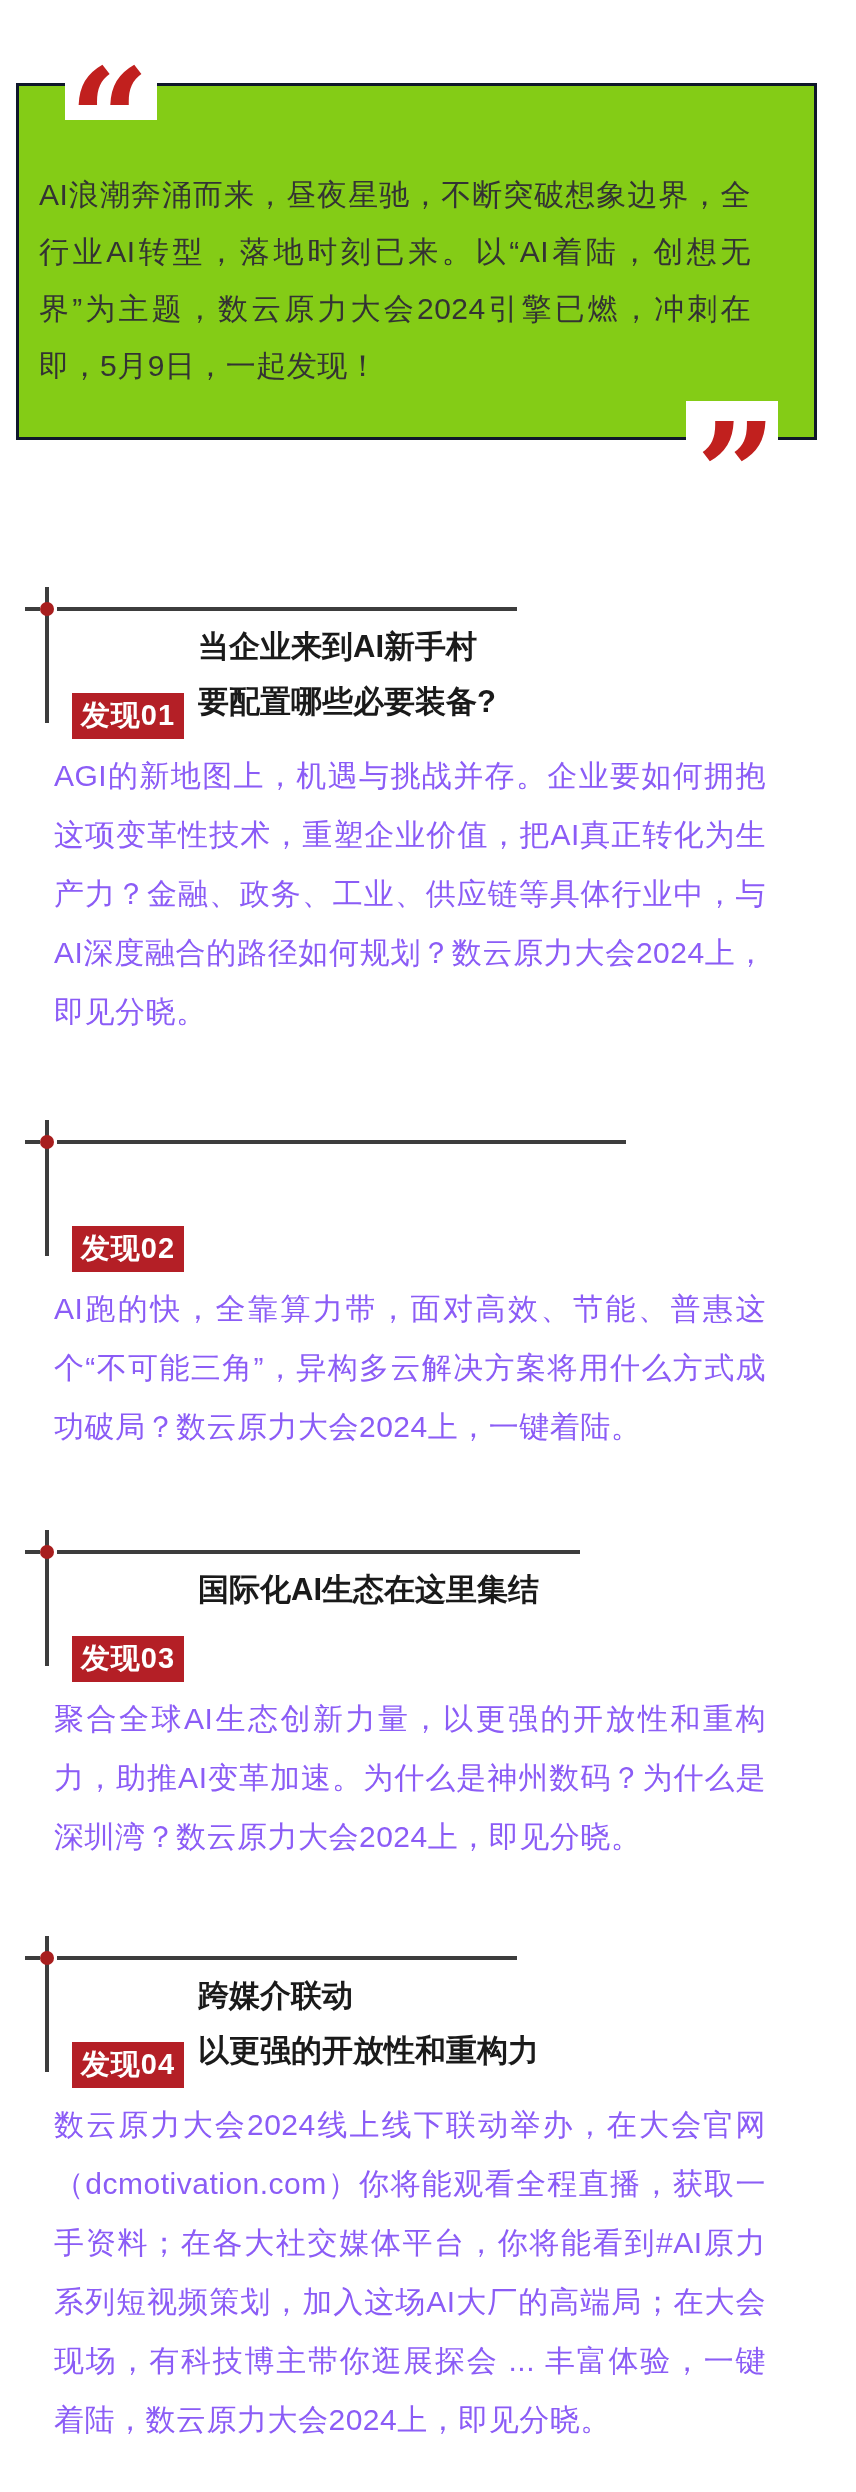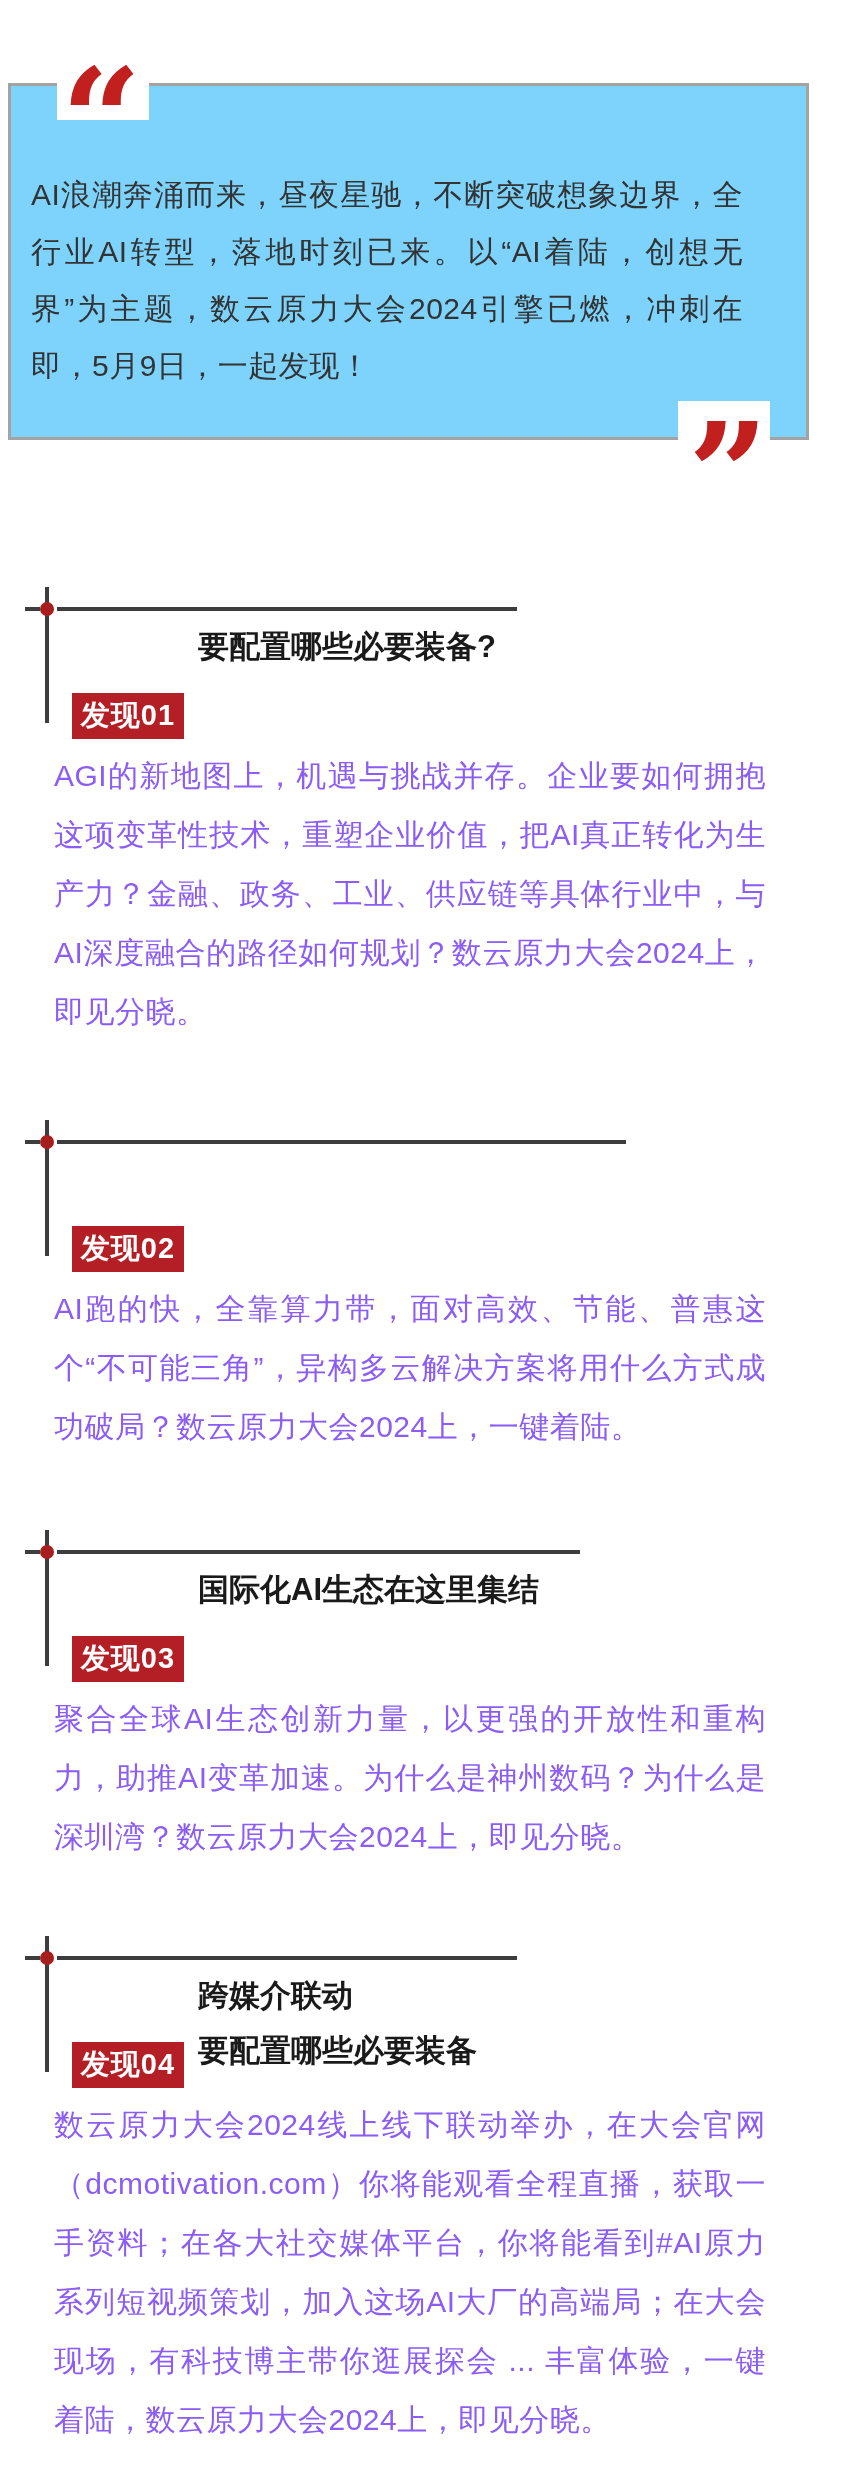--- a/index.html
+++ b/index.html
@@ -9,24 +9,24 @@
     height: 2492px;
     margin: 0 auto;
     background: #ffffff;
     font-family: "Liberation Sans", "DejaVu Sans", sans-serif;
     overflow: hidden;
   }
 
   
   .quote-card {
     position: absolute;
-    left: 8px; top: 83px;
+    left: 16px; top: 83px;
     width: 795px; height: 351px;
-    border: 3px solid #a3a3a3;
-    background: #7dd3fc;
+    border: 3px solid #0f172a;
+    background: #84cc16;
   }
   .quote-text {
     position: absolute;
     left: 20px; top: 80px;
     width: 712px;
     font-size: 30px;
     line-height: 57px;
     color: #333333;
     text-align: justify;
     letter-spacing: 0.5px;
@@ -118,20 +118,21 @@
     </div>
   </div>
 
   <div class="section sec-1">
     <div class="tl-vline"></div>
     <div class="tl-dash"></div>
     <div class="tl-dot"></div>
     <div class="tl-hline"></div>
     <div class="badge">发现01</div>
     <div class="titles">
+      <div>当企业来到AI新手村</div>
       <div>要配置哪些必要装备?</div>
     </div>
     <div class="body-text">AGI的新地图上，机遇与挑战并存。企业要如何拥抱这项变革性技术，重塑企业价值，把AI真正转化为生产力？金融、政务、工业、供应链等具体行业中，与AI深度融合的路径如何规划？数云原力大会2024上，即见分晓。</div>
   </div>
 
   <div class="section sec-2">
     <div class="tl-vline"></div>
     <div class="tl-dash"></div>
     <div class="tl-dot"></div>
     <div class="tl-hline"></div>
@@ -154,18 +155,18 @@
   </div>
 
   <div class="section sec-4">
     <div class="tl-vline"></div>
     <div class="tl-dash"></div>
     <div class="tl-dot"></div>
     <div class="tl-hline"></div>
     <div class="badge">发现04</div>
     <div class="titles">
       <div>跨媒介联动</div>
-      <div>要配置哪些必要装备</div>
+      <div>以更强的开放性和重构力</div>
     </div>
     <div class="body-text">数云原力大会2024线上线下联动举办，在大会官网（dcmotivation.com）你将能观看全程直播，获取一手资料；在各大社交媒体平台，你将能看到#AI原力系列短视频策划，加入这场AI大厂的高端局；在大会现场，有科技博主带你逛展探会 ... 丰富体验，一键着陆，数云原力大会2024上，即见分晓。</div>
   </div>
 
 </div>
 
 </body></html>

